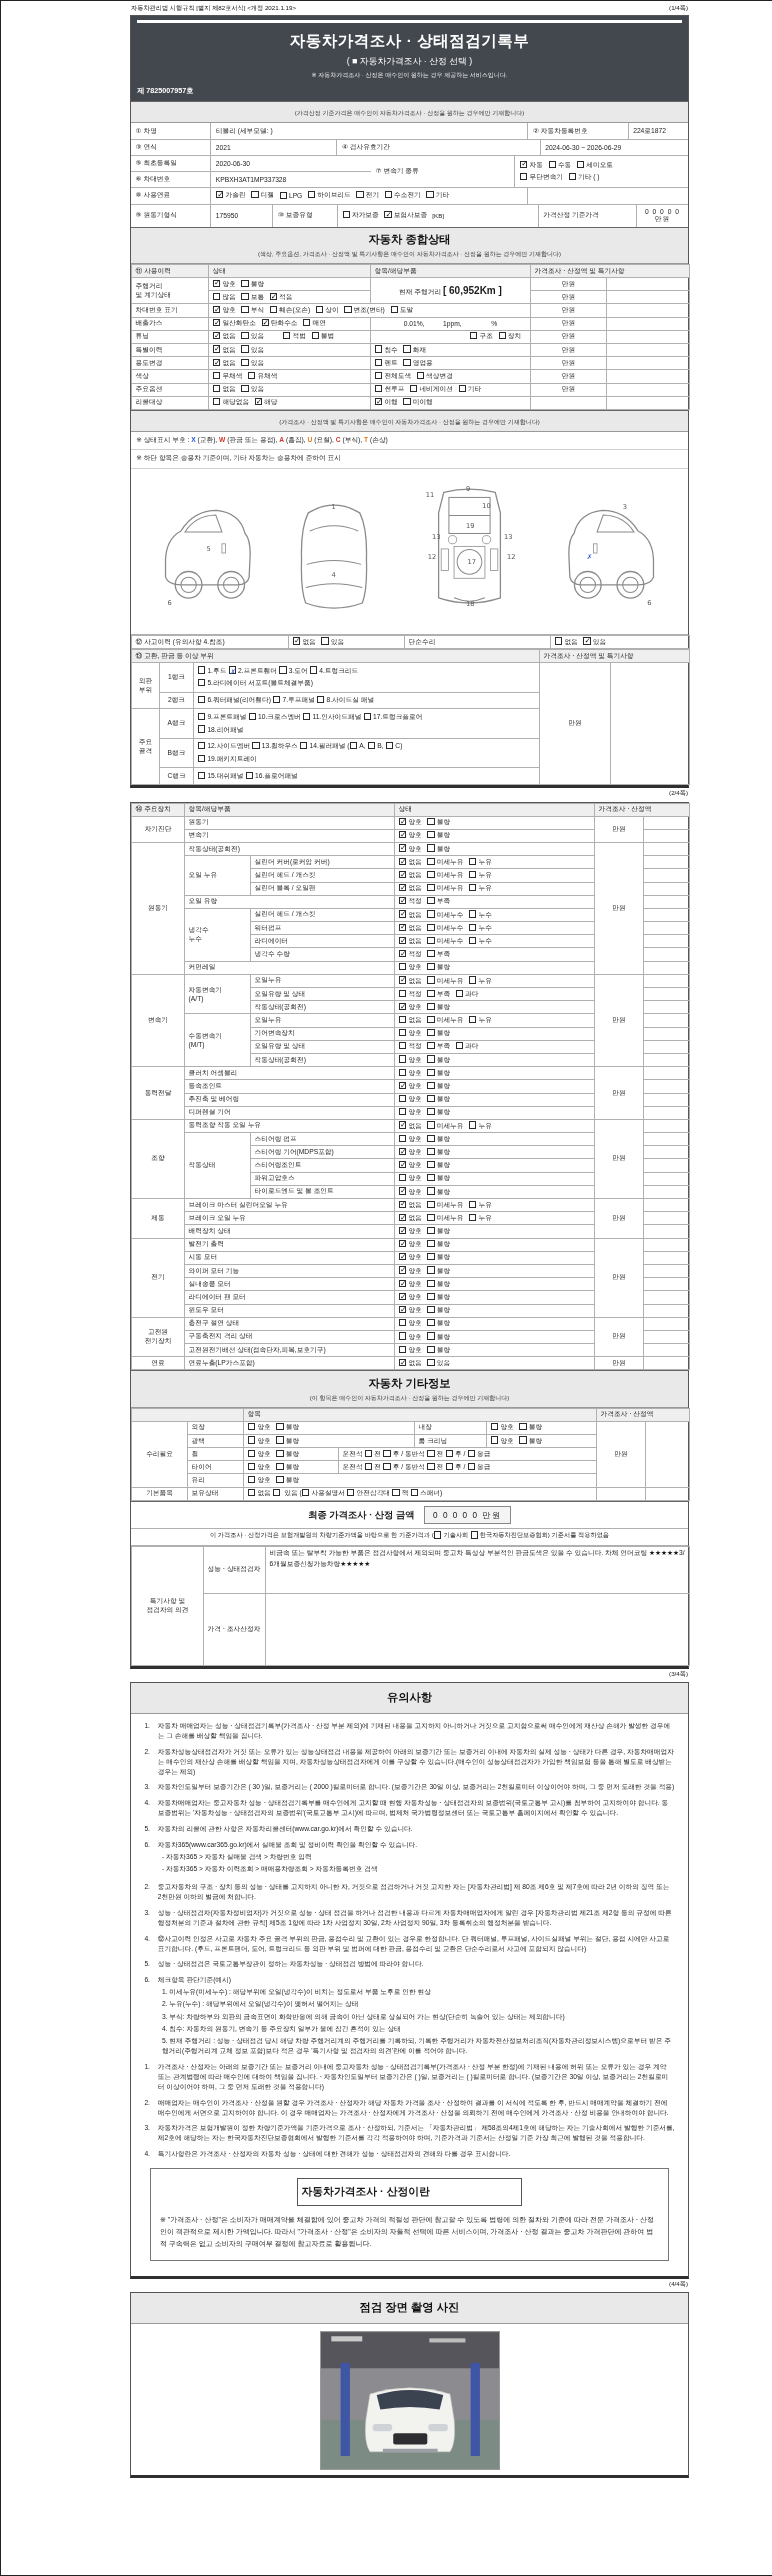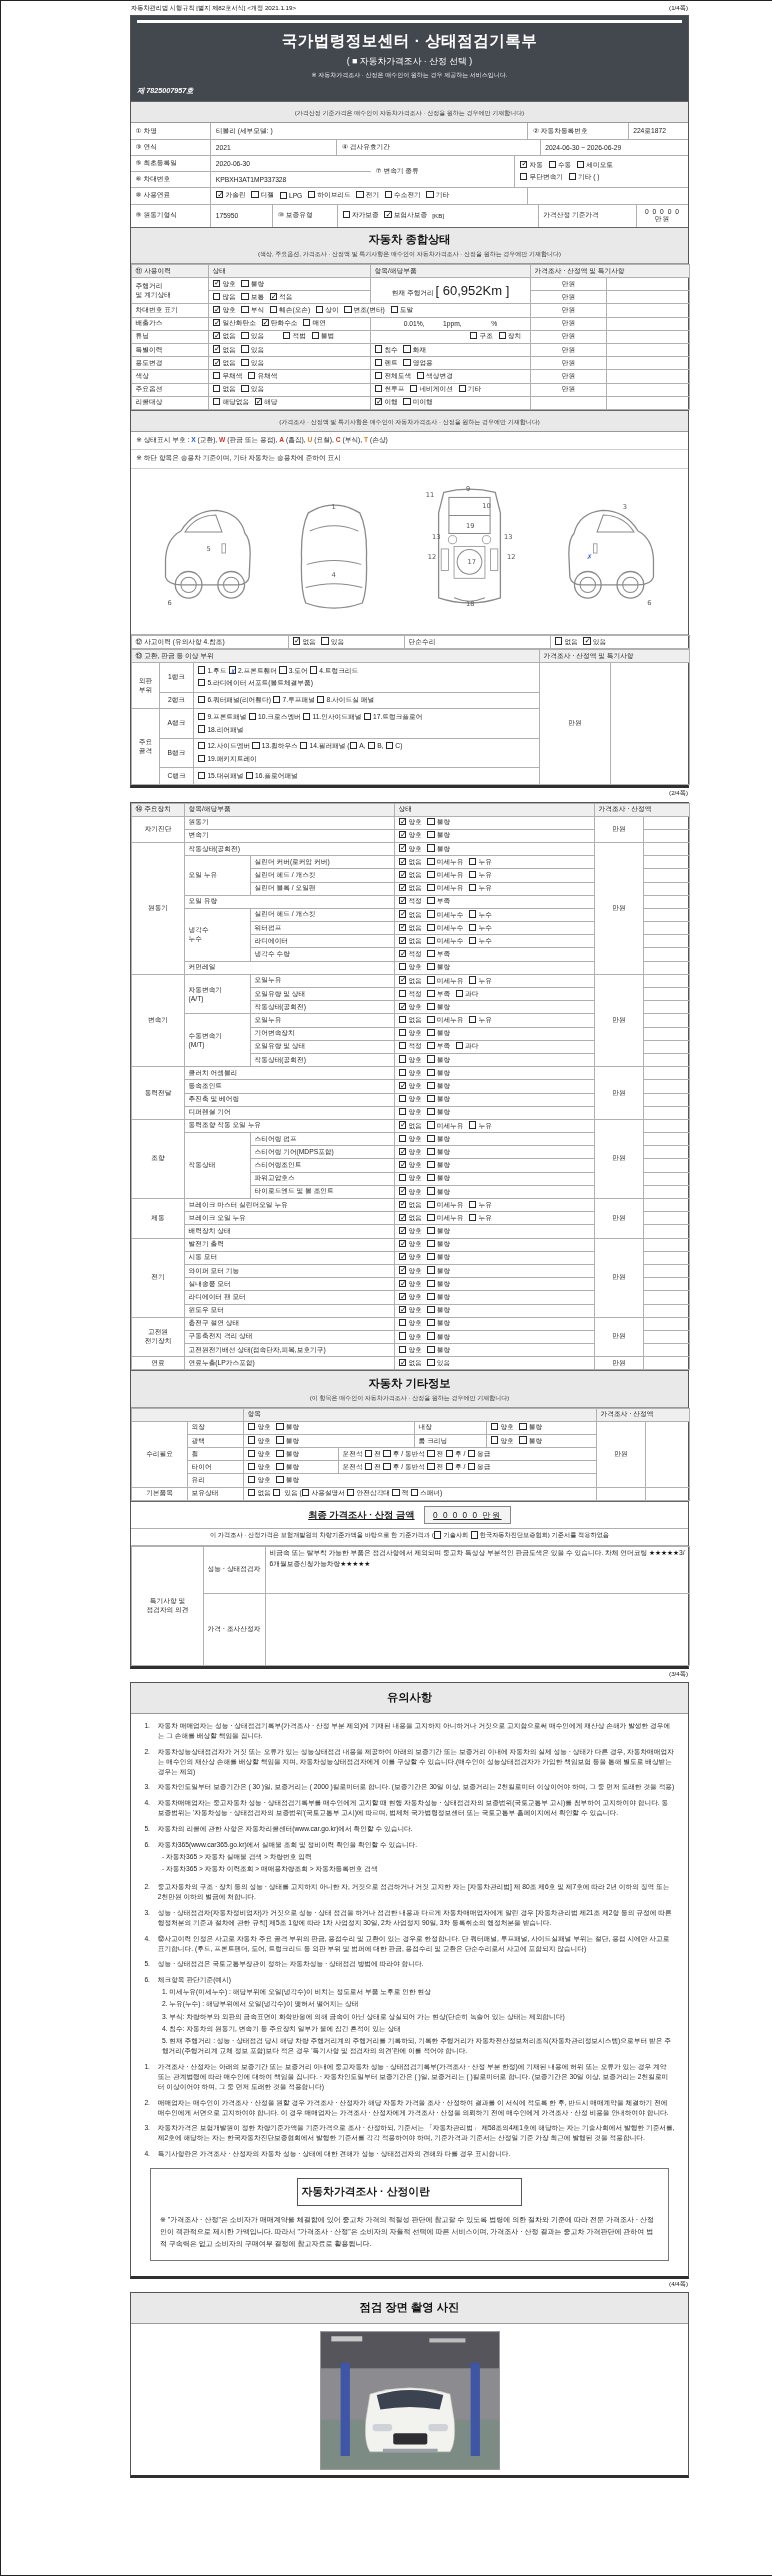--- a/index.html
+++ b/index.html
@@ -9,21 +9,21 @@
   .doc{width:559px;margin:0 0 0 129px;}
   .topline{display:flex;justify-content:space-between;font-size:6.2px;padding:3.1px 1px 2.1px 1px;color:#111;}
   .pagemark{text-align:right;font-size:6.2px;padding:1.5px 1px 3.1px 1px;}
   .panel{border:1px solid #555;border-bottom:3.6px solid #2f2f2f;}
   
   .hdrbar{background:#43484f;color:#fff;padding:3.1px 6.2px 5.2px 6.2px;position:relative;}
   .hdr-stripe{height:3.1px;background:#fff;margin:1px 0 7.2px 0;}
   .hdr-title{text-align:center;font-size:15.5px;font-weight:bold;letter-spacing:0.5px;}
   .hdr-sub{text-align:center;font-size:8.8px;margin-top:4.1px;}
   .hdr-note{text-align:center;font-size:6px;margin-top:3.1px;color:#eee;}
-  .hdr-no{font-size:7.2px;font-weight:bold;margin-top:6.2px;text-align:left;font-style:italic;}
+  .hdr-no{font-size:7.2px;font-weight:bold;margin-top:6.2px;text-align:left;}
   
   .band{background:#e9e9e9;border-top:1px solid #666;border-bottom:0.5px solid #999;
         text-align:center;padding:4.6px 2.1px 4.1px 2.1px;}
   .band h2{margin:0;font-size:11.3px;font-weight:bold;color:#111;}
   .band .bsub{font-size:6px;margin-top:2.6px;color:#333;}
   
   table{border-collapse:collapse;table-layout:fixed;width:559px;}
   td,th{border:0.5px solid #b0b0b0;padding:1.5px 3.6px;font-size:6.7px;font-weight:normal;
         text-align:left;vertical-align:middle;word-break:break-all;}
   th.hd, td.hd{background:#efefef;}
@@ -40,35 +40,35 @@
   .cb{display:inline-block;width:7.2px;height:7.2px;border:0.8px solid #2b2b2b;background:#fff;
       vertical-align:-1px;margin:0 2.1px 0 0.5px;position:relative;box-sizing:border-box;}
   .cb.on::after{content:"✓";position:absolute;left:0px;top:-2.1px;font-size:7.7px;font-weight:bold;color:#111;}
   .cb.bx::after{content:"✗";position:absolute;left:0.5px;top:-1.5px;font-size:6.7px;font-weight:bold;color:#2458d6;}
   .opt{margin-right:5.2px;white-space:nowrap;}
   .gap{display:inline-block;width:13.4px;}
   
   .legend-row{padding:4.1px 5.2px;border-bottom:0.5px solid #cfcfcf;font-size:6.7px;}
   .diagrams{display:flex;justify-content:space-around;align-items:center;padding:5.2px 3.1px;border-bottom:0.5px solid #b0b0b0;height:155px;}
   svg text{font-family:"DejaVu Sans",sans-serif;}
-  .mileage-big{font-size:13px;font-weight:normal;}
+  .mileage-big{font-size:10px;font-weight:bold;}
   
   .notice-wrap{padding:7.2px 13.4px 10.3px 13.4px;}
   .n-head{font-size:7.7px;font-weight:bold;padding:5.2px 3.1px 7.2px 3.1px;border-bottom:0.5px solid #ccc;margin-bottom:7.2px;}
   .n-item{display:flex;margin:0 0 5.7px 0;line-height:1.5;}
   .n-num{width:13.4px;flex:none;}
   .n-body{flex:1;}
   .n-sub{margin:2.1px 0 0 4.1px;line-height:1.5;}
   .n-box-outer{border:0.5px solid #777;margin:9.3px 5.2px 4.1px 5.2px;padding:8.2px 9.3px 10.3px 9.3px;}
   .n-box-title{border:0.5px solid #555;width:216px;margin:0 auto 8.2px auto;
                font-size:10.8px;font-weight:bold;padding:6.2px 3.1px;}
   .n-box-text{line-height:1.7;font-size:7px;}
   
   .final-row{display:flex;align-items:center;justify-content:center;border-bottom:0.5px solid #b0b0b0;
-             padding:4.1px 0;gap:9.3px;border-top:1px solid #666;text-decoration:underline;}
+             padding:4.1px 0;gap:9.3px;border-top:1px solid #666;}
   .final-lbl{font-size:9.3px;font-weight:bold;}
   .final-val{border:0.5px solid #888;background:#f4f4f4;padding:2.6px 8.2px;font-size:8.2px;letter-spacing:1.5px;}
   .final-note{text-align:center;font-size:6.2px;padding:2.1px 0 4.1px 0;border-bottom:0.5px solid #b0b0b0;}
   
   .photo-wrap{display:flex;flex-direction:column;align-items:center;gap:7.2px;padding:7.2px 0 5.2px 0;}
   .photo{width:178px;height:137px;border:0.5px solid #999;display:block;}
   .sub-note{font-size:6.2px;}
 </style>
 </head>
 <body>
@@ -77,21 +77,21 @@
 <div class="doc">
 
   <div class="topline">
     <span>자동차관리법 시행규칙 [별지 제82호서식] &lt;개정 2021.1.19&gt;</span>
     <span>(1/4쪽)</span>
   </div>
 
   <div class="panel">
     <div class="hdrbar">
       <div class="hdr-stripe"></div>
-      <div class="hdr-title">국가법령정보센터 · 상태점검기록부</div>
+      <div class="hdr-title">자동차가격조사 · 상태점검기록부</div>
       <div class="hdr-sub">( ■ 자동차가격조사 · 산정 선택 )</div>
       <div class="hdr-note">※ 자동차가격조사 · 산정은 매수인이 원하는 경우 제공하는 서비스입니다.</div>
       <div class="hdr-no">제 7825007957호</div>
     </div>
 
     <div class="band">
       <div class="bsub">(가격산정 기준가격은 매수인이 자동차가격조사 · 산정을 원하는 경우에만 기재합니다)</div>
     </div>
     <div>
       <div class="bi-row">

